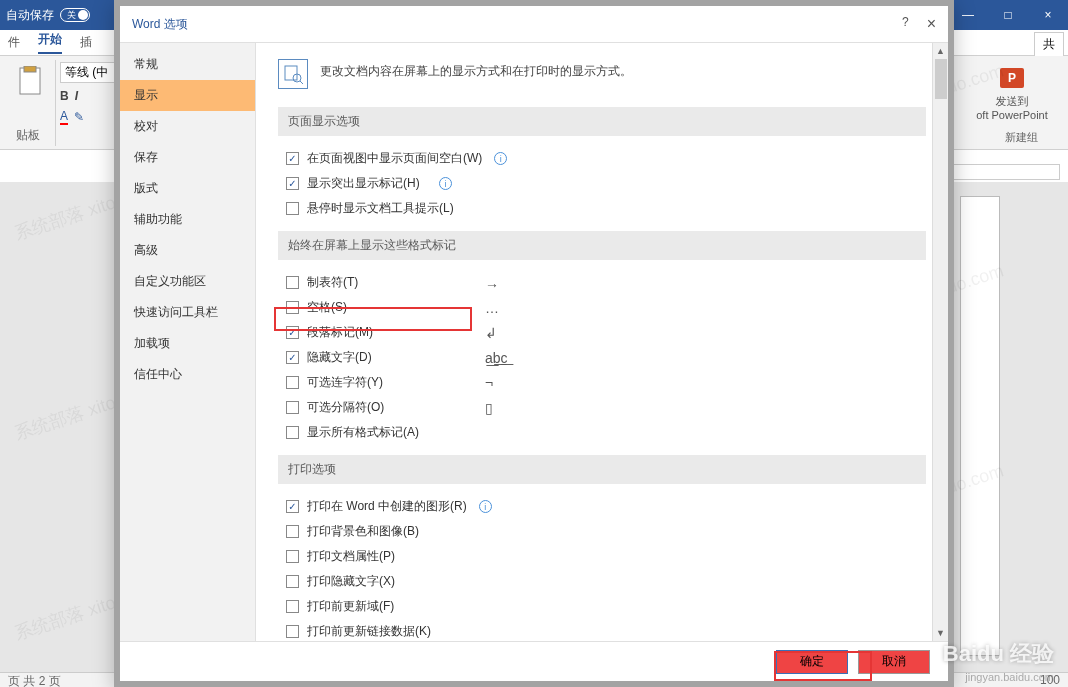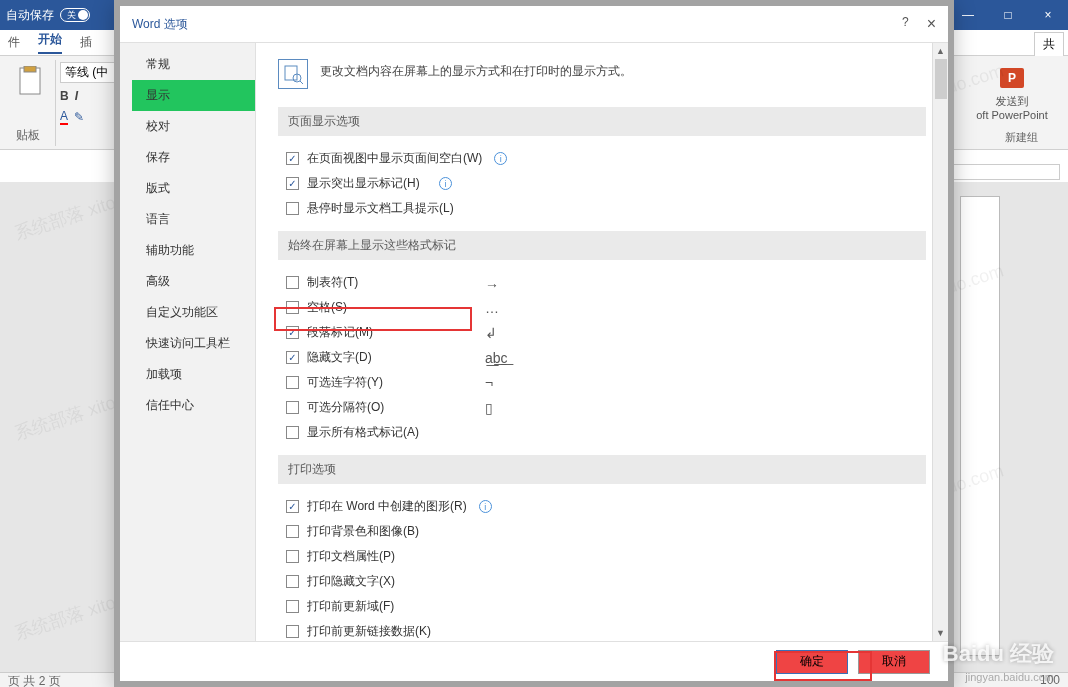--- a/index.html
+++ b/index.html
@@ -31,22 +31,22 @@
 .bg-doc { position: absolute; top: 182px; left: 0; width: 1068px; height: 490px; background: #e6e6e6; }
 .bg-page { position: absolute; top: 14px; left: 960px; width: 40px; height: 460px; background: #fff; border: 1px solid #bbb; }
 .bg-status { position: absolute; bottom: 0; left: 0; width: 1068px; height: 15px; background: #f3f3f3; border-top: 1px solid #ccc; font-size: 11px; color: #666; padding: 0 8px; display: flex; justify-content: space-between; }
 .wm { position: absolute; color: rgba(0,0,0,0.06); font-size: 18px; transform: rotate(-18deg); pointer-events: none; }
 
 .dialog { position: absolute; left: 114px; top: 0; width: 840px; height: 687px; background: #fff; border: 6px solid #a3a3a3; box-shadow: 0 4px 20px rgba(0,0,0,0.25); display: flex; flex-direction: column; }
 .dlg-title { height: 36px; display: flex; align-items: center; padding: 0 12px; color: #2b579a; font-size: 14px; justify-content: space-between; }
 .dlg-title-right { display: flex; gap: 18px; color: #555; }
 .dlg-body { flex: 1; display: flex; border-top: 1px solid #e0e0e0; overflow: hidden; }
 .dlg-sidebar { width: 136px; background: #f2f2f2; border-right: 1px solid #e0e0e0; padding-top: 6px; }
-.side-item { padding: 7px 14px; color: #333; cursor: default; margin-left: 12px; }
-.side-item.selected { background: #22c55e; }
+.side-item { padding: 7px 14px; color: #333; cursor: default; }
+.side-item.selected { background: #fdba74; }
 .dlg-content { flex: 1; overflow-y: auto; position: relative; padding: 16px 22px 8px 22px; }
 .content-head { display: flex; align-items: flex-start; gap: 12px; margin-bottom: 18px; }
 .head-icon { width: 30px; height: 30px; border: 1.5px solid #5b8bc0; display: flex; align-items: center; justify-content: center; color: #5b8bc0; }
 .section-title { background: #eaeaea; color: #5b5b5b; padding: 6px 10px; margin: 10px 0 10px 0; font-size: 12px; }
 .opt-row { display: flex; align-items: center; padding: 4px 0 4px 8px; gap: 8px; }
 .cb { width: 13px; height: 13px; border: 1px solid #888; display: flex; align-items: center; justify-content: center; background: #fff; flex-shrink: 0; }
 .cb.checked::after { content: "✓"; color: #2b579a; font-size: 10px; line-height: 1; }
 .opt-label { color: #333; min-width: 120px; }
 .symbol { color: #555; margin-left: 50px; font-size: 14px; }
 .info { width: 13px; height: 13px; border: 1px solid #4a90d9; border-radius: 50%; color: #4a90d9; font-size: 9px; display: inline-flex; align-items: center; justify-content: center; margin-left: 4px; }
@@ -150,21 +150,20 @@
       <span style="font-size:16px">×</span>
     </div>
   </div>
   <div class="dlg-body">
     <div class="dlg-sidebar">
       <div class="side-item">常规</div>
       <div class="side-item selected">显示</div>
       <div class="side-item">校对</div>
       <div class="side-item">保存</div>
       <div class="side-item">版式</div>
-      <div class="side-item">语言</div>
       <div class="side-item">辅助功能</div>
       <div class="side-item">高级</div>
       <div class="side-item">自定义功能区</div>
       <div class="side-item">快速访问工具栏</div>
       <div class="side-item">加载项</div>
       <div class="side-item">信任中心</div>
     </div>
     <div class="dlg-content">
       <div class="content-head">
         <div class="head-icon">

